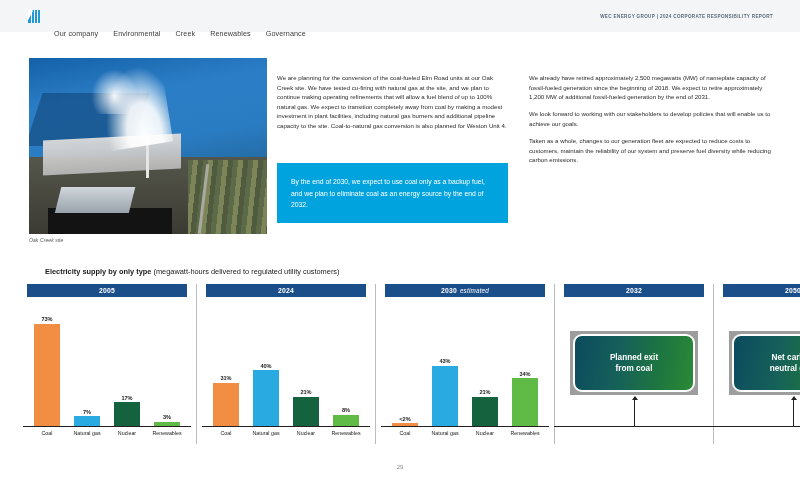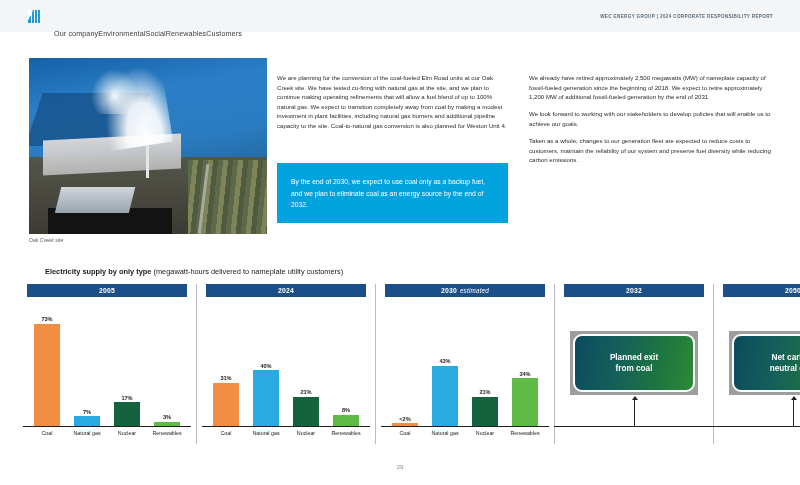--- a/index.html
+++ b/index.html
@@ -26,21 +26,21 @@
   }
   .logo .stripe {
     position: absolute; top: 0; width: 1px; height: 100%;
     background: #ffffff;
   }
   .logo .diag {
     position: absolute; left: -2px; top: -3px;
     width: 8px; height: 20px; background: #ffffff;
     transform: rotate(28deg); transform-origin: top left;
   }
-  .nav { display: flex; align-items: center; gap: 0; margin-top: 34px; }
+  .nav { display: flex; align-items: center; gap: 15px; margin-top: 34px; }
   .nav-item {
     font-size: 7.2px; color: #3a3a3a; letter-spacing: 0.1px;
     white-space: nowrap; cursor: pointer;
   }
   .report-label {
     position: absolute; right: 27px;
     font-size: 4.6px; color: #5a6a78;
     letter-spacing: 0.35px; font-weight: bold;
     white-space: nowrap;
   }
@@ -219,23 +219,23 @@
 <div class="topbar">
   <div class="logo">
     <div class="stripe" style="left:3px"></div>
     <div class="stripe" style="left:6px"></div>
     <div class="stripe" style="left:9px"></div>
     <div class="diag"></div>
   </div>
   <div class="nav">
     <div class="nav-item">Our company</div>
     <div class="nav-item">Environmental</div>
-    <div class="nav-item">Social</div>
+    <div class="nav-item">Creek</div>
     <div class="nav-item">Renewables</div>
-    <div class="nav-item">Customers</div>
+    <div class="nav-item">Governance</div>
   </div>
   <div class="report-label">WEC ENERGY GROUP | 2024 CORPORATE RESPONSIBILITY REPORT</div>
 </div>
 
 <div class="photo-wrap">
   <div class="photo">
     <div class="ph-lake"></div>
     <div class="ph-lake-dark"></div>
     <div class="ph-land"></div>
     <div class="ph-fields"></div>
@@ -258,21 +258,21 @@
   <div class="callout-text">By the end of 2030, we expect to use coal only as a backup fuel, and we plan to eliminate coal as an energy source by the end of 2032.</div>
 </div>
 
 <div class="col-right">
   <div class="para">We already have retired approximately 2,500 megawatts (MW) of nameplate capacity of fossil-fueled generation since the beginning of 2018. We expect to retire approximately 1,200 MW of additional fossil-fueled generation by the end of 2031.</div>
   <div class="para">We look forward to working with our stakeholders to develop policies that will enable us to achieve our goals.</div>
   <div class="para">Taken as a whole, changes to our generation fleet are expected to reduce costs to customers, maintain the reliability of our system and preserve fuel diversity while reducing carbon emissions.</div>
 </div>
 
 <div class="chart-title">
-  <b>Electricity supply by only type</b><span> (megawatt-hours delivered to nameplate utility customers)</span>
+  <b>Electricity supply by only type</b><span> (megawatt-hours delivered to regulated utility customers)</span>
 </div>
 
 <div class="panels" id="panels">
     <div class="panel bar-panel">
       <div class="panel-header">
         <span>2005</span>
       </div>
       <div class="plot">
         <div class="bars">
           <div class="bar-col">

